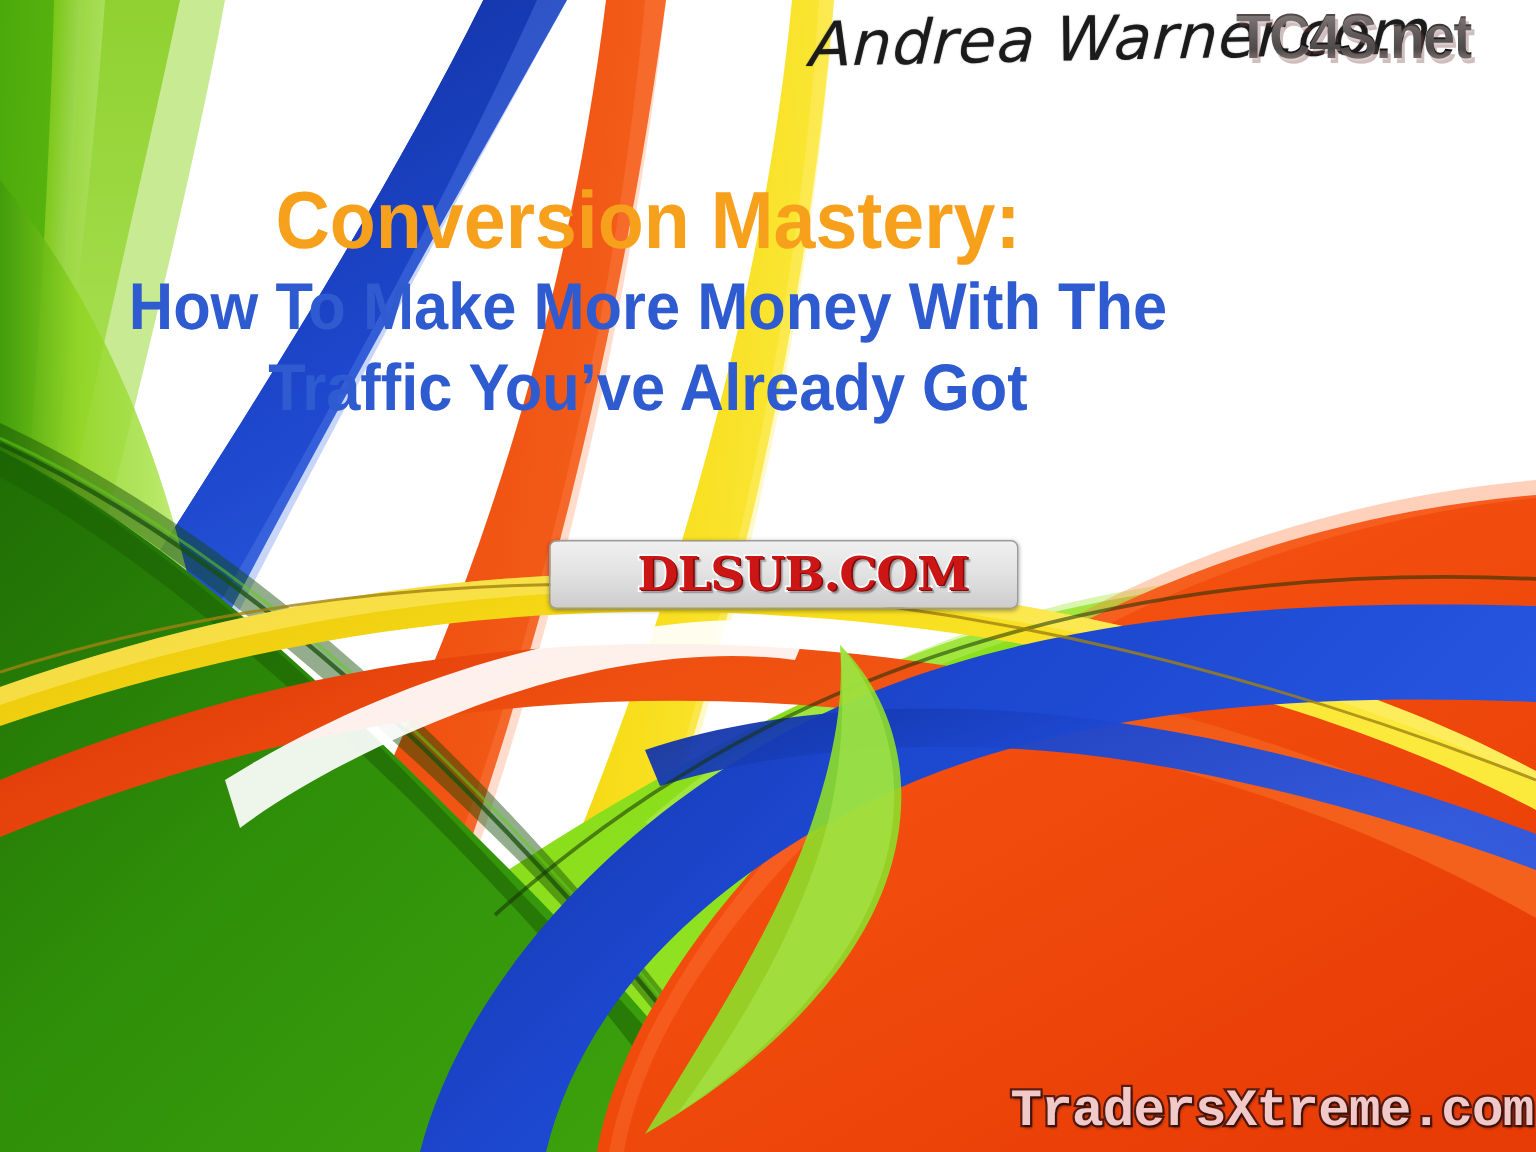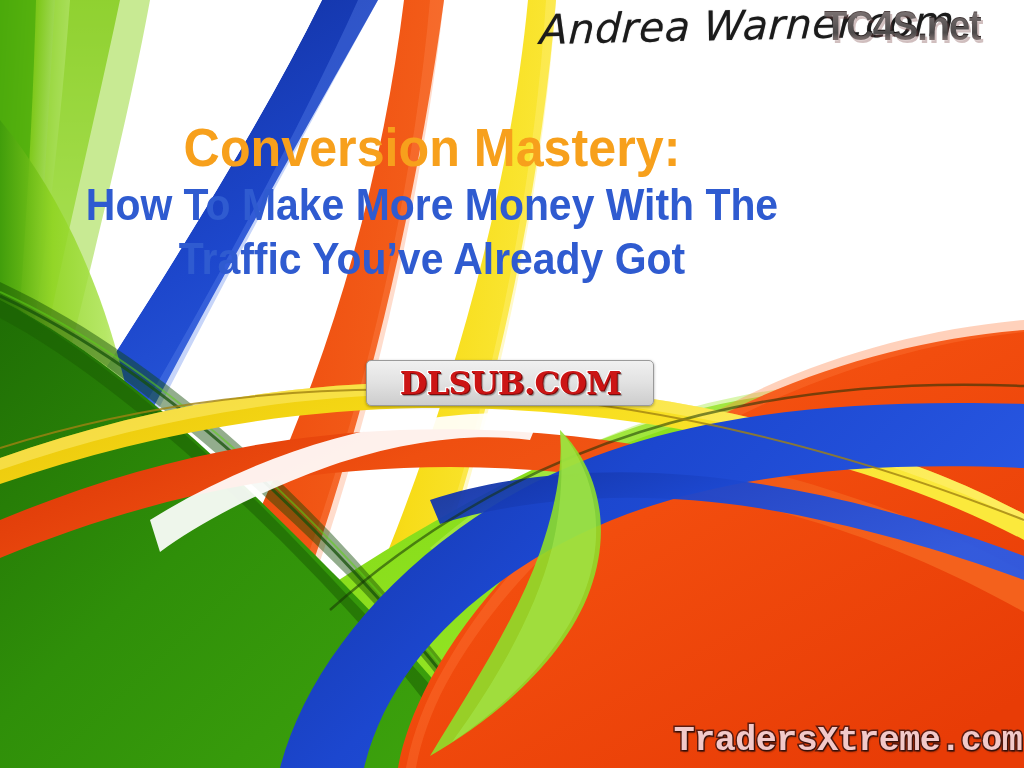--- a/index.html
+++ b/index.html
@@ -111,20 +111,21 @@
     width: 286px;
     height: 44px;
     background: linear-gradient(180deg, #f0f0f0 0%, #e2e2e2 48%, #cdcdcd 100%);
     border: 1px solid #9a9a9a;
     border-radius: 5px;
     box-shadow: 0 1px 3px rgba(0,0,0,0.35);
     display: flex;
     align-items: center;
     justify-content: center;
     overflow: hidden;
+    padding-left: 25px;
   }
   #dlsub-text {
     font-family: "DejaVu Serif", "Liberation Serif", serif;
     font-size: 31px;
     font-weight: bold;
     color: #CC1515;
     letter-spacing: -0.5px;
     white-space: nowrap;
     transform: scaleX(1.02);
     -webkit-text-stroke: 2.2px #ffffff;

